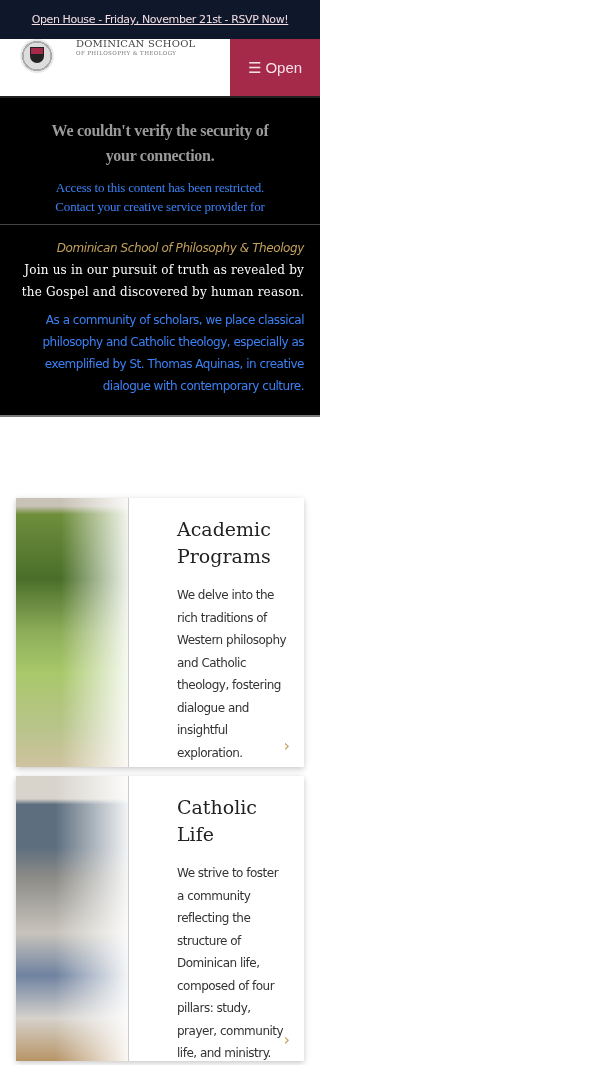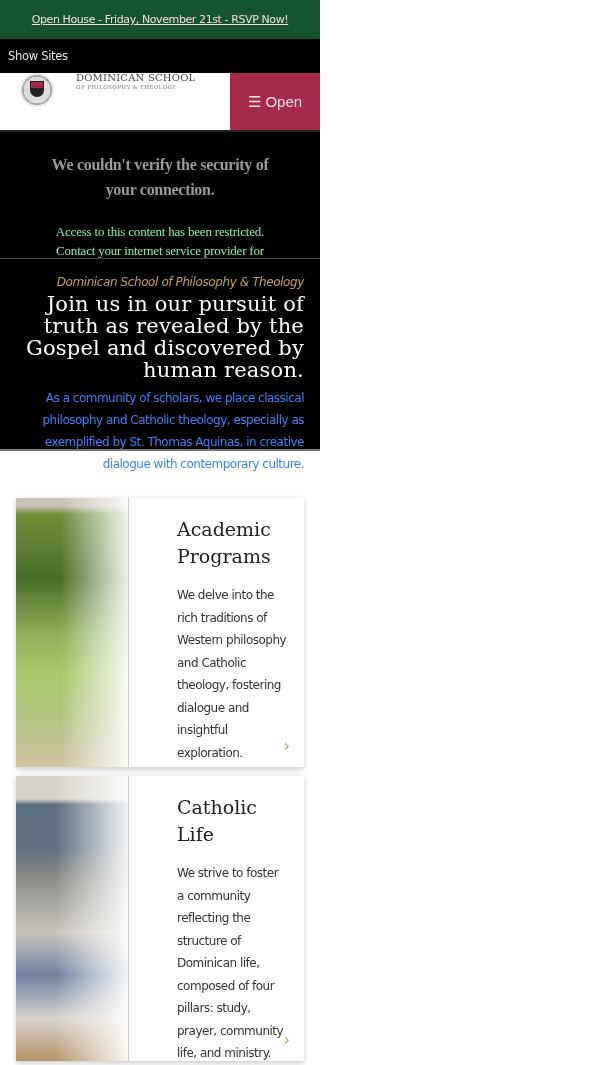--- a/index.html
+++ b/index.html
@@ -1,77 +1,76 @@
 <!DOCTYPE html>
 <html><head>
 <meta charset="utf-8">
 <style>
   html, body { margin:0; padding:0; background:#ffffff; }
   body { width:600px; height:1065px; position:relative; overflow:hidden; font-family:"DejaVu Sans", sans-serif; }
   .page { width:320px; position:absolute; left:0; top:0; }
-  .announce { height:39px; background:#14532d; display:flex; align-items:center; justify-content:center;text-decoration:underline; }
+  .announce { height:39px; background:#0f172a; display:flex; align-items:center; justify-content:center;text-decoration:underline; }
   .announce a { color:#f4dfe4; font-size:11px; text-decoration:underline; letter-spacing:-0.4px; font-family:"DejaVu Sans", sans-serif; }
   .showsites { height:34px; background:#000; display:flex; align-items:center; padding-left:8px; color:#e6e6e6; font-size:11.5px; letter-spacing:-0.3px; }
   .header { height:57px; background:#fff; display:flex; position:relative; border-bottom:2px solid #222; }
   .logo { flex:1; display:flex; align-items:flex-start; padding-left:20px;gap:16px; }
   .seal { width:34px; height:34px; border-radius:50%; background:radial-gradient(circle,#ddd 0 55%,#aaa 56% 62%,#e8e8e8 63% 100%); position:relative; }
   .seal .shield { position:absolute; left:10px; top:8px; width:14px; height:16px; background:#222; border-radius:0 0 7px 7px; }
   .seal .shield:before { content:""; position:absolute; left:1px; top:1px; width:12px; height:6px; background:#a52a4a; }
   .logotext { margin-left:6px; line-height:1; }
   .logotext .l1 { font-family:"DejaVu Serif", serif; font-size:10px; color:#444; letter-spacing:0.2px; }
   .logotext .l2 { font-family:"DejaVu Serif", serif; font-size:5.5px; color:#777; letter-spacing:0.4px; margin-top:2px; }
   .menu-btn { width:90px; background:#a52a4a; color:#f7e1e6; display:flex; align-items:center; justify-content:center; font-size:15px; font-family:"Liberation Sans", sans-serif; gap:4px; }
   .hero { background:#000; height:319px; position:relative; }
   .err { height:127px; border-bottom:1px solid #444; text-align:center; padding-top:20px; box-sizing:border-box; overflow:hidden; }
   .err h2 { margin:0; font-family:"Liberation Serif", serif; font-weight:bold; font-size:16px; color:#9a9a9a; line-height:25px; padding:0 40px; letter-spacing:-0.3px; }
-  .err p { margin:20px 0 0; font-family:"Liberation Serif", serif; font-size:13px; color:#86efac; line-height:19px; letter-spacing:-0.2px; }
+  .err p { margin:10px 0 0; font-family:"Liberation Serif", serif; font-size:13px; color:#3b82f6; line-height:19px; letter-spacing:-0.2px; }
   .intro { padding:16px 16px 0;text-align:right; }
   .kicker { font-style:italic; font-size:12px; color:#c2a05a; letter-spacing:-0.4px; }
-  .headline { font-family:"DejaVu Serif", serif; color:#fff; font-size:21px; line-height:22px; margin-top:4px; letter-spacing:0.2px; }
+  .headline { font-family:"DejaVu Serif", serif; color:#fff; font-size:12px; line-height:22px; margin-top:4px; letter-spacing:0.2px; }
   .body { color:#3b82f6; font-size:12px; line-height:22px; margin-top:6px; letter-spacing:-0.5px; }
   .hero-divider { position:absolute; left:0; right:0; bottom:0; height:2px; background:#777; }
   .cards { position:absolute; left:16px; top:498px; width:288px; }
   .card { display:flex; background:#fff; box-shadow:0 2px 6px rgba(0,0,0,0.22); margin-bottom:9px;gap:32px; }
   .card .img { width:112px; flex-shrink:0; position:relative; border-right:1px solid #ccc; }
   .card .content { flex:1; padding:18px 16px 0; position:relative; }
   .card h3 { margin:0; font-family:"DejaVu Serif", serif; font-weight:normal; font-size:19px; line-height:27px; color:#222; }
   .card p { margin:14px 0 0; font-size:12px; line-height:22.5px; color:#333; letter-spacing:-0.5px; }
   .arrow { position:absolute; right:14px; bottom:12px; color:#c2a05a; font-size:16px; }
   .img1 { background:linear-gradient(to right, rgba(255,255,255,0) 40%, rgba(255,255,255,0.9) 100%), linear-gradient(to bottom,#c9c2b6 0 3%,#6f8f3c 6%,#4a6e2a 30%,#8fae5a 50%,#a8c86a 65%,#b8c48a 85%,#cfc3a0 100%); }
   .img2 { background:linear-gradient(to right, rgba(255,255,255,0) 35%, rgba(255,255,255,0.92) 100%), linear-gradient(to bottom,#d8d4cc 0 8%,#5d6e7e 10% 25%,#8a8a86 35%,#c8c4bc 55%,#6f82a0 70%,#d6d2cc 85%,#b79466 100%); }
 </style>
 </head>
 <body>
 
 <div class="page">
   <div class="announce">
     <a href="#">Open House - Friday, November 21st - RSVP Now!</a>
   </div>
-  <div class="showsites">Show Sites</div>
   <div class="header">
     <div class="logo">
       <div class="seal">
           <div class="shield"></div>
         </div>
       <div class="logotext">
         <div class="l1">DOMINICAN SCHOOL</div>
         <div class="l2">OF PHILOSOPHY &amp; THEOLOGY</div>
       </div>
     </div>
     <div class="menu-btn">
       <span>☰</span>
       <span>Open</span>
     </div>
   </div>
   <div class="hero">
     <div class="err">
       <h2>We couldn't verify the security of your connection.</h2>
       <p>
         <span>Access to this content has been restricted.</span><br>
-        <span>Contact your internet service provider for</span>
+        <span>Contact your creative service provider for</span>
       </p>
     </div>
     <div class="intro">
       <div class="kicker">Dominican School of Philosophy &amp; Theology</div>
       <div class="headline">Join us in our pursuit of truth as revealed by the Gospel and discovered by human reason.</div>
       <div class="body">As a community of scholars, we place classical philosophy and Catholic theology, especially as exemplified by St. Thomas Aquinas, in creative dialogue with contemporary culture.</div>
     </div>
     <div class="hero-divider"></div>
   </div>
 </div>

